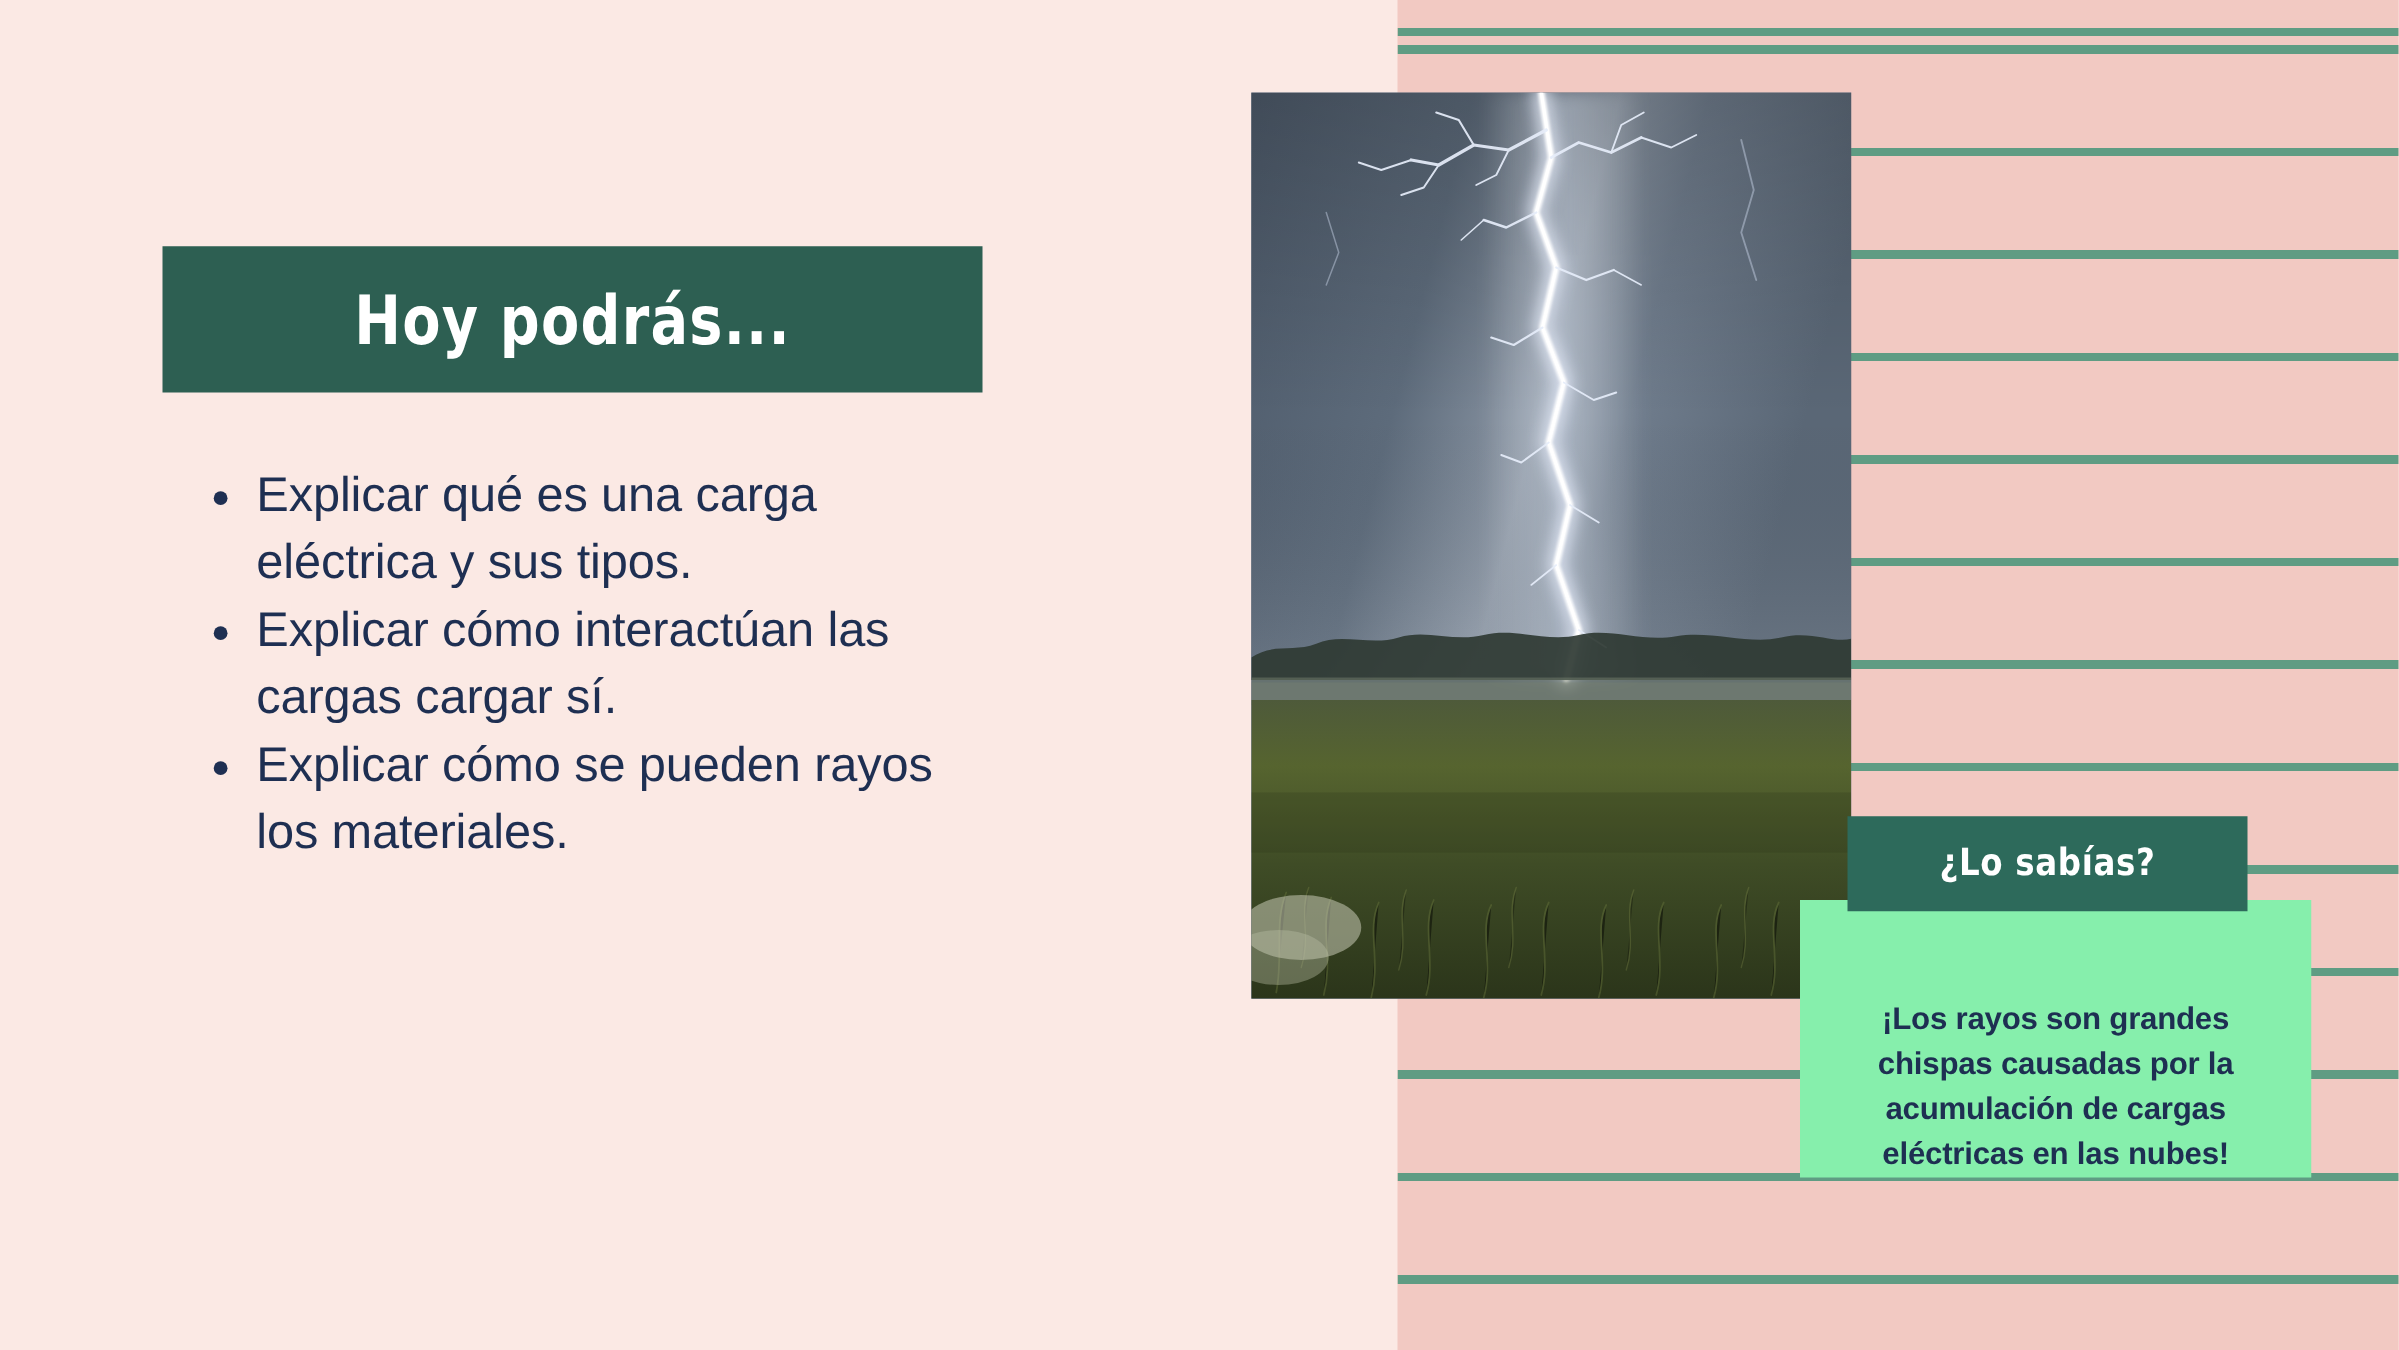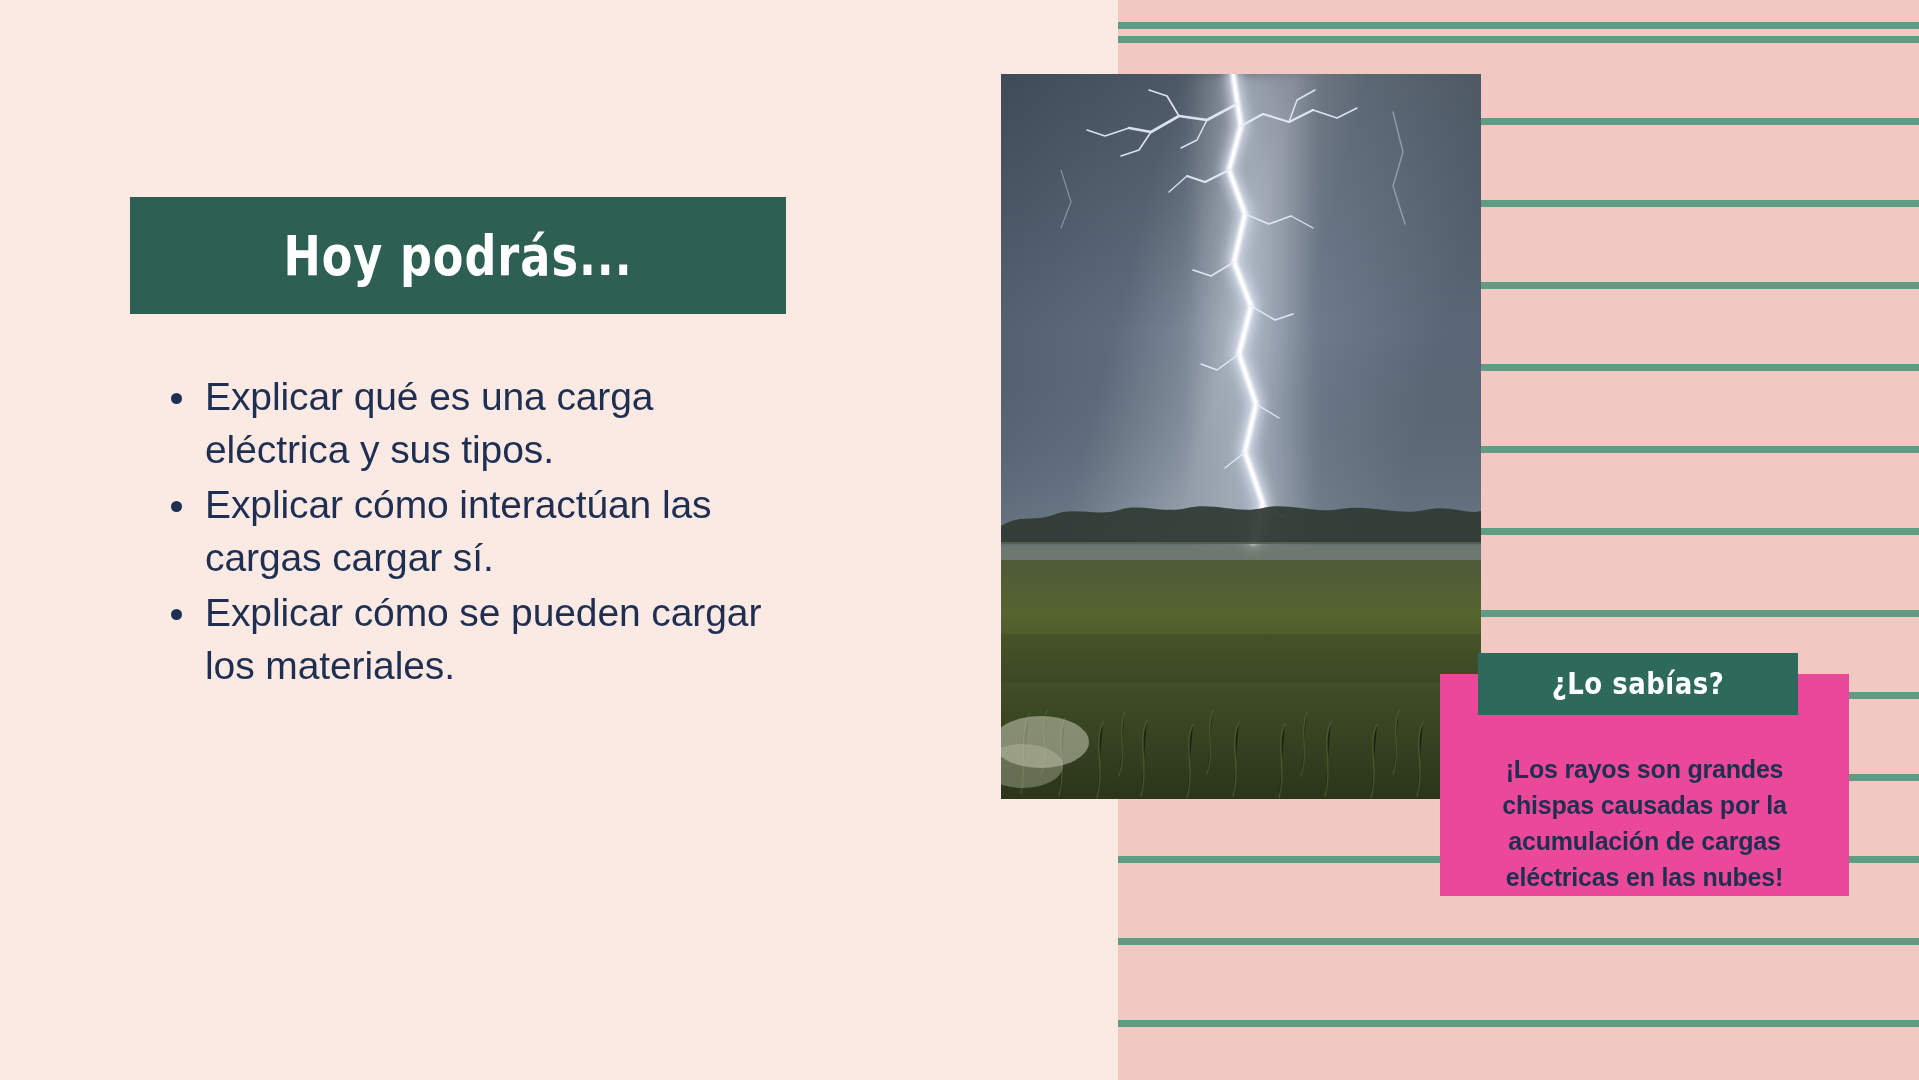--- a/index.html
+++ b/index.html
@@ -69,34 +69,34 @@
   
   .photo{
     position:absolute;left:1001px;top:74px;width:480px;height:725px;
     overflow:hidden;
     background:#5b6878;
   }
   .photo svg{display:block;width:480px;height:725px;}
 
   
   .callout-header{
-    position:absolute;left:1478px;top:653px;width:320px;height:62px;
+    position:absolute;left:1478px;top:653px;width:320px;height:76px;
     background:#2d6a5b;
     display:flex;align-items:center;justify-content:center;
     z-index:5;
   }
   .callout-header-text{
     color:#ffffff;font-size:26px;font-weight:700;
     font-family:"DejaVu Sans", sans-serif;
     transform:scaleY(1.15);
     letter-spacing:0.5px;
   }
   .callout-card{
-    position:absolute;left:1440px;top:674px;width:369px;height:146px;
-    background:#ec4899;
+    position:absolute;left:1440px;top:720px;width:369px;height:146px;
+    background:#86efac;
     z-index:4;
     padding:52px 20px 24px 20px;
     box-sizing:content-box;
   }
   .callout-body{
     color:#1e2f52;
     font-size:25px;
     line-height:36px;
     font-weight:700;
     text-align:center;
@@ -110,21 +110,21 @@
 
   <div class="left-panel">
 
     <div class="title-banner">
       <span class="title-banner-text">Hoy podrás...</span>
     </div>
 
     <ul class="objectives">
       <li class="objective-item">Explicar qué es una carga eléctrica y sus tipos.</li>
       <li class="objective-item">Explicar cómo interactúan las cargas cargar sí.</li>
-      <li class="objective-item">Explicar cómo se pueden cargar los materiales.</li>
+      <li class="objective-item">Explicar cómo se pueden rayos los materiales.</li>
     </ul>
 
   </div>
 
   <div class="right-panel">
     <div class="stripes"></div>
   </div>
 
   <div class="photo">
     <svg viewBox="0 0 480 725" preserveAspectRatio="none">

